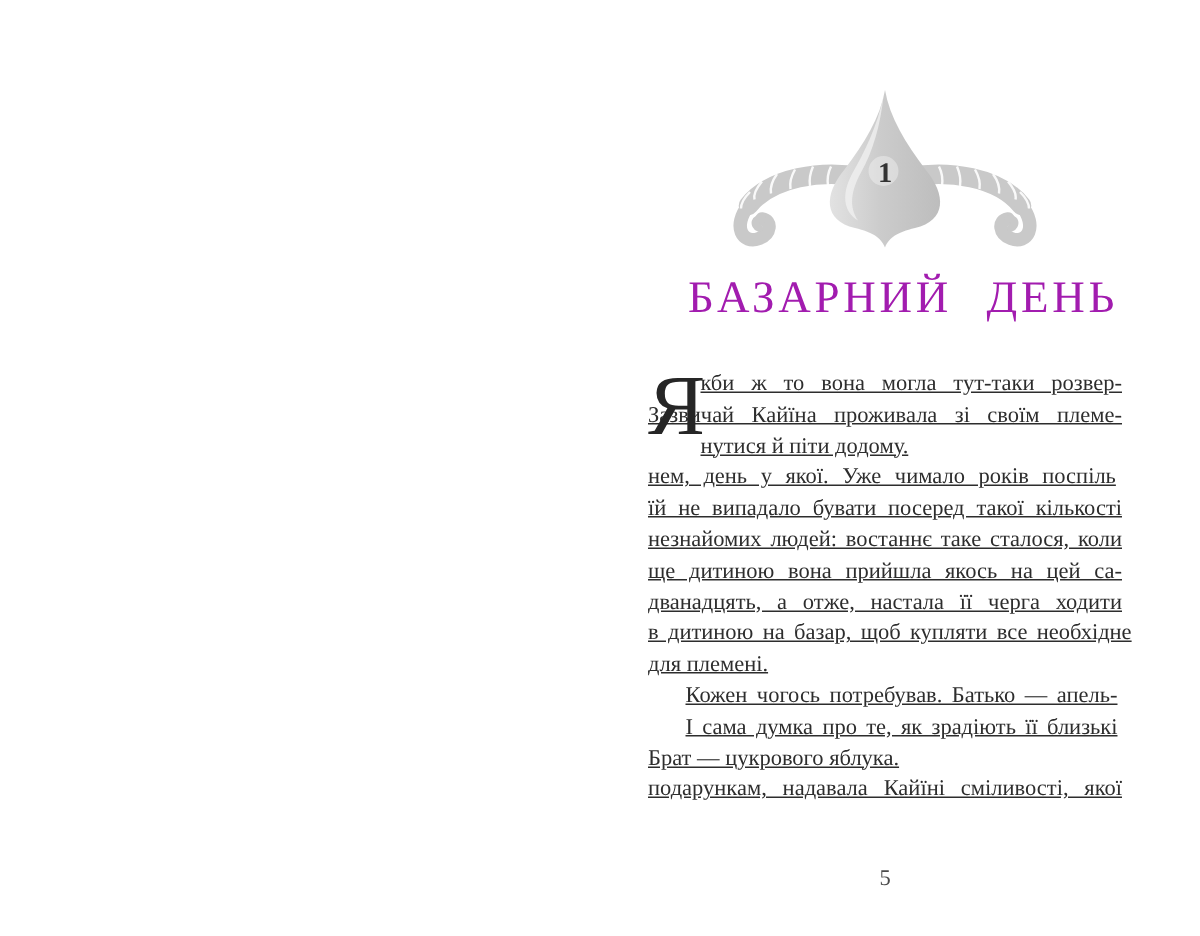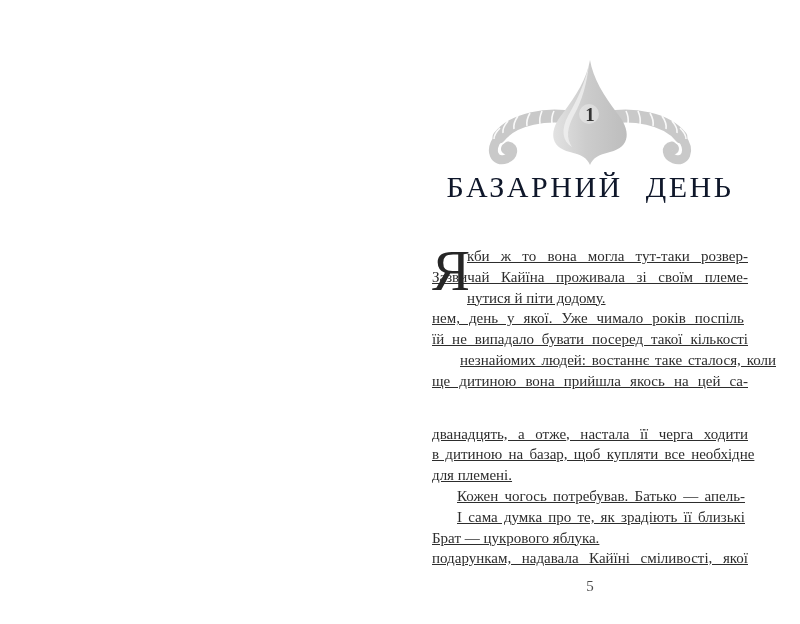--- a/index.html
+++ b/index.html
@@ -34,27 +34,27 @@
     left: 38px;
     top: 58px;
     width: 240px;
     height: 110px;
   }
   .chapter-title {
     position: absolute;
     left: 50%;
     top: 170px;
     transform: translateX(-50%);
-    margin: 0;
+    margin: 12px;
     white-space: nowrap;
     font-size: 30px;
     font-weight: normal;
     letter-spacing: 2.5px;
     word-spacing: 13px;
-    color: #0f172a;
+    color: #a21caf;
   }
   .chapter-body {
     position: absolute;
     left: 0;
     top: 246px;
     width: 316px;
     font-size: 15px;
     line-height: 20.8px;
     color: #2d2d2d;
   }
@@ -145,23 +145,23 @@
     <h1 class="chapter-title">БАЗАРНИЙ ДЕНЬ</h1>
 
     <div class="chapter-body">
       <span class="drop-cap">Я</span>
 
       <div class="line jline dc" style="word-spacing: 7.46875px;"><span>кби ж то вона могла тут-таки розвер-</span></div>
       <div class="line jline" style="word-spacing: 7.87812px;"><span>Зазвичай Кайїна проживала зі своїм племе-</span></div>
       <div class="line dc"><span>нутися й піти додому.</span></div>
       <div class="line jline" style="word-spacing: 5.25223px;"><span>нем, день у якої. Уже чимало років поспіль</span></div>
       <div class="line jline" style="word-spacing: 4.16146px;"><span>їй не випадало бувати посеред такої кількості</span></div>
-      <div class="line jline" style="word-spacing: 2.10625px; margin-left: 28px;"><span>незнайомих людей: востаннє таке сталося, коли</span></div>
+      <div class="line jline" style="word-spacing: 2.10625px;"><span>незнайомих людей: востаннє таке сталося, коли</span></div>
       <div class="line jline" style="word-spacing: 5.34821px;"><span>ще дитиною вона прийшла якось на цей са-</span></div>
-      <div class="line jline" style="word-spacing: 6.76042px; margin-top: 32px;"><span>дванадцять, а отже, настала її черга ходити</span></div>
+      <div class="line jline" style="word-spacing: 6.76042px;"><span>дванадцять, а отже, настала її черга ходити</span></div>
       <div class="line jline" style="word-spacing: 2.47321px;"><span>в дитиною на базар, щоб купляти все необхідне</span></div>
       <div class="line"><span>для племені.</span></div>
       <div class="line jline indent" style="word-spacing: 2.575px;"><span>Кожен чогось потребував. Батько — апель-</span></div>
       <div class="line jline indent" style="word-spacing: 2.43945px;"><span>І сама думка про те, як зрадіють її близькі</span></div>
       <div class="line"><span>Брат — цукрового яблука.</span></div>
       <div class="line jline" style="word-spacing: 6.81641px;"><span>подарункам, надавала Кайїні сміливості, якої</span></div>
     </div>
 
     <div class="page-number">5</div>
 

